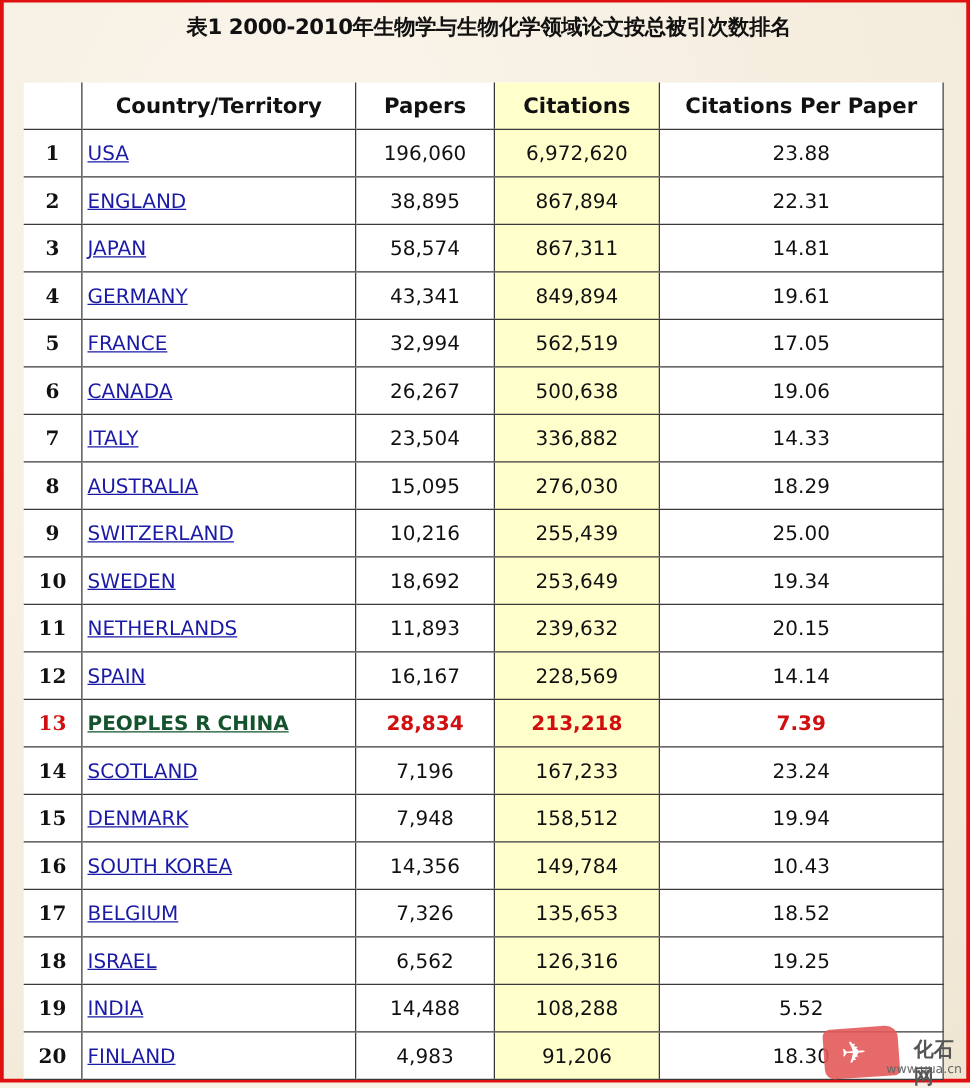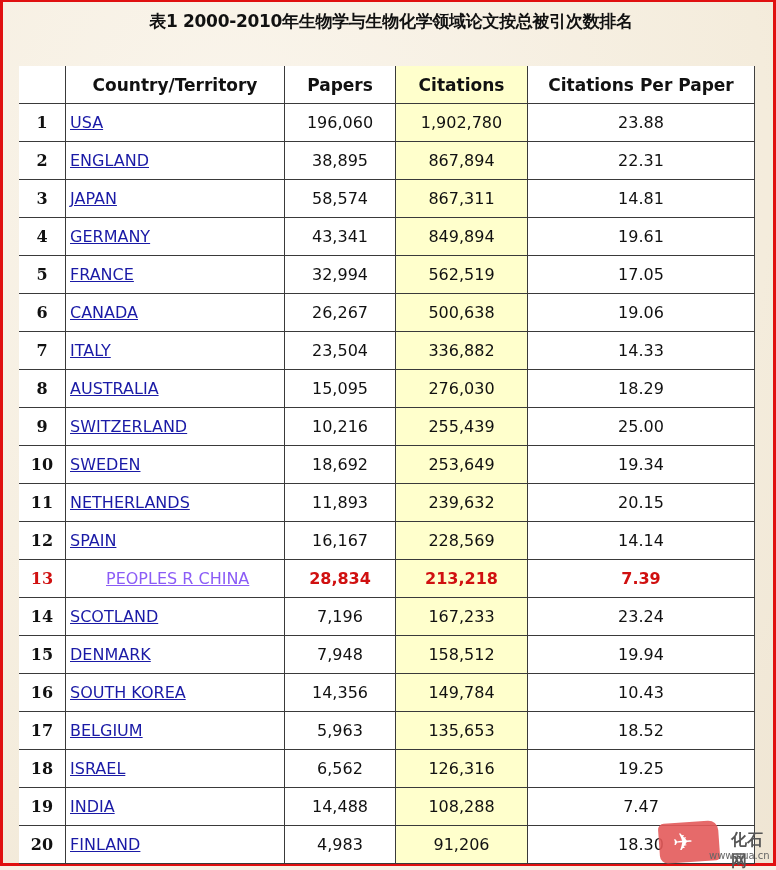--- a/index.html
+++ b/index.html
@@ -44,21 +44,21 @@
   .c-rank { width: 46px; font-family: "DejaVu Serif", serif; font-weight: bold; }
   .c-country { width: 218px; text-align: left !important; padding-left: 4px !important; }
   .c-papers { width: 110px; }
   .c-cites { width: 131px; background: #ffffcc; margin-left: 23px; }
   .c-cpp { width: 226px; }
   a.country-link {
     color: #1a1aa6; text-decoration: underline; cursor: pointer;
     font-size: 16px;
   }
   tr.highlight td { color: #d01010; font-weight: bold; }
-  tr.highlight a.country-link { color: #8b5cf6; font-weight: normal; margin-left: 36px; }
+  tr.highlight a.country-link { color: #14532d; font-weight: bold; }
   td.rank-cell { font-family: "DejaVu Serif", serif; font-weight: bold; font-size: 17px; }
   .watermark {
     position: absolute; left: 650px; top: 818px; width: 120px; height: 46px;
   }
   .wm-logo {
     position: absolute; left: 6px; top: 2px; width: 60px; height: 40px;
     background: #e45a5a; border-radius: 6px 10px 4px 8px; opacity: 0.9;
     transform: rotate(-4deg);
   }
   .wm-glyph {
@@ -85,21 +85,21 @@
         <th class="c-papers">Papers</th>
         <th class="c-cites">Citations</th>
         <th class="c-cpp">Citations Per Paper</th>
       </tr>
     </thead>
     <tbody id="tbody">
         <tr>
           <td class="c-rank rank-cell">1</td>
           <td class="c-country"><a class="country-link">USA</a></td>
           <td class="c-papers">196,060</td>
-          <td class="c-cites">1,902,780</td>
+          <td class="c-cites">6,972,620</td>
           <td class="c-cpp">23.88</td>
         </tr>
         <tr>
           <td class="c-rank rank-cell">2</td>
           <td class="c-country"><a class="country-link">ENGLAND</a></td>
           <td class="c-papers">38,895</td>
           <td class="c-cites">867,894</td>
           <td class="c-cpp">22.31</td>
         </tr>
         <tr>
@@ -196,37 +196,37 @@
         <tr>
           <td class="c-rank rank-cell">16</td>
           <td class="c-country"><a class="country-link">SOUTH KOREA</a></td>
           <td class="c-papers">14,356</td>
           <td class="c-cites">149,784</td>
           <td class="c-cpp">10.43</td>
         </tr>
         <tr>
           <td class="c-rank rank-cell">17</td>
           <td class="c-country"><a class="country-link">BELGIUM</a></td>
-          <td class="c-papers">5,963</td>
+          <td class="c-papers">7,326</td>
           <td class="c-cites">135,653</td>
           <td class="c-cpp">18.52</td>
         </tr>
         <tr>
           <td class="c-rank rank-cell">18</td>
           <td class="c-country"><a class="country-link">ISRAEL</a></td>
           <td class="c-papers">6,562</td>
           <td class="c-cites">126,316</td>
           <td class="c-cpp">19.25</td>
         </tr>
         <tr>
           <td class="c-rank rank-cell">19</td>
           <td class="c-country"><a class="country-link">INDIA</a></td>
           <td class="c-papers">14,488</td>
           <td class="c-cites">108,288</td>
-          <td class="c-cpp">7.47</td>
+          <td class="c-cpp">5.52</td>
         </tr>
         <tr>
           <td class="c-rank rank-cell">20</td>
           <td class="c-country"><a class="country-link">FINLAND</a></td>
           <td class="c-papers">4,983</td>
           <td class="c-cites">91,206</td>
           <td class="c-cpp">18.30</td>
         </tr>
       </tbody>
   </table>

